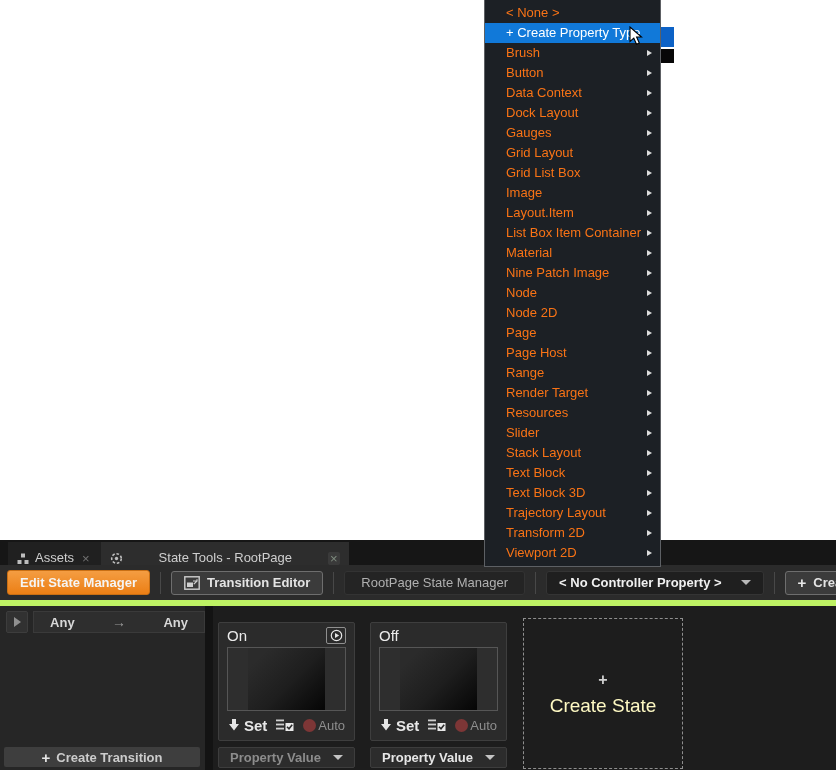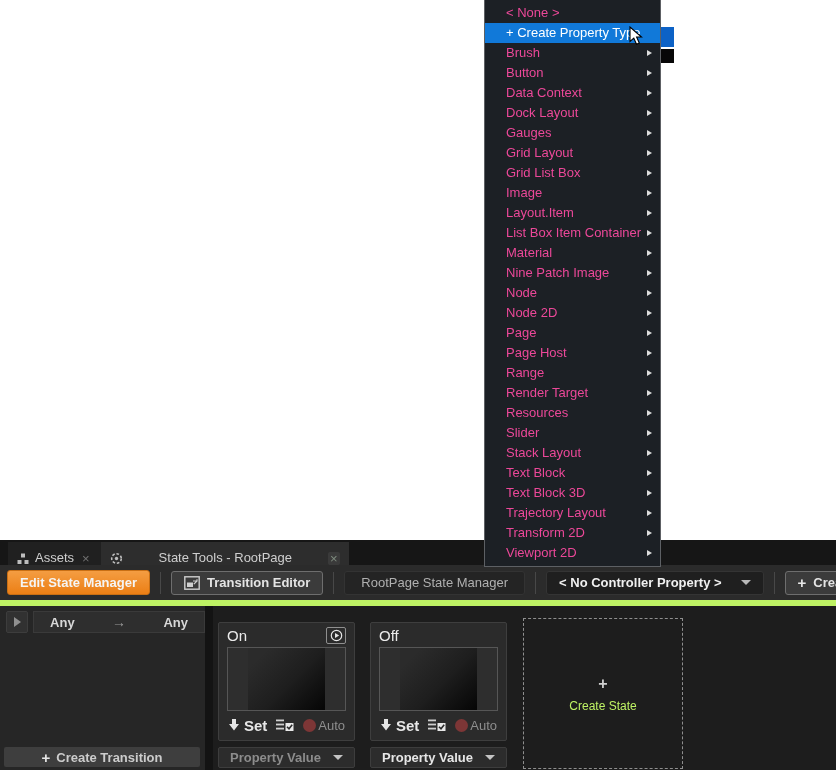--- a/index.html
+++ b/index.html
@@ -50,25 +50,25 @@
   .auto-toggle { display:flex; align-items:center; gap:2px; font-size:13px; color:#8e8e8e; }
   .auto-dot { width:13px; height:13px; border-radius:50%; background:#7d3636; }
 
   .pv-btn { position:absolute; top:141px; width:137px; height:21px; background:#2c2c2c; border:1px solid #3d3d3d; border-radius:2px; display:flex; align-items:center; justify-content:center; font-size:13px; font-weight:bold; }
   .pv-left { left:5px; color:#8c8c8c; }
   .pv-right { left:157px; color:#e6e6e6; }
   .pv-caret { width:0; height:0; border-left:5px solid transparent; border-right:5px solid transparent; border-top:5px solid #c4c4c4; margin-left:12px; }
 
   .create-state { position:absolute; left:310px; top:12px; width:160px; height:151px; border:1px dashed #8f8f8f; display:flex; flex-direction:column; align-items:center; justify-content:center; gap:6px; }
   .create-state .plus { font-size:16px; font-weight:bold; color:#d0d0d0; }
-  .create-state .lbl { font-size:12px; color:#bef264; }
+  .create-state .lbl { font-size:19px; color:#fef9c3; }
 
   
   .menu { position:absolute; left:484px; top:0; width:177px; background:#1c2025; border:1px solid #5d6064; border-top:none; padding:3px 0; z-index:10; }
-  .menu-item { position:relative; height:20px; line-height:20px; padding-left:21px; font-size:13px; color:#ec4899; white-space:nowrap; }
+  .menu-item { position:relative; height:20px; line-height:20px; padding-left:21px; font-size:13px; color:#f97316; white-space:nowrap; }
   .menu-item.highlight { background:#1179d9; color:#ffffff; }
   .submenu-arrow { position:absolute; right:8px; top:6.5px; width:0; height:0; border-top:3.5px solid transparent; border-bottom:3.5px solid transparent; border-left:5px solid #dcdcdc; }
 
   
   .art-blue { position:absolute; left:660px; top:27px; width:14px; height:20px; background:#0d62c6; z-index:5; }
   .art-black { position:absolute; left:660px; top:49px; width:14px; height:14px; background:#070707; z-index:5; }
 
   .cursor { position:absolute; left:629px; top:26px; z-index:20; }
 </style>
 </head>

